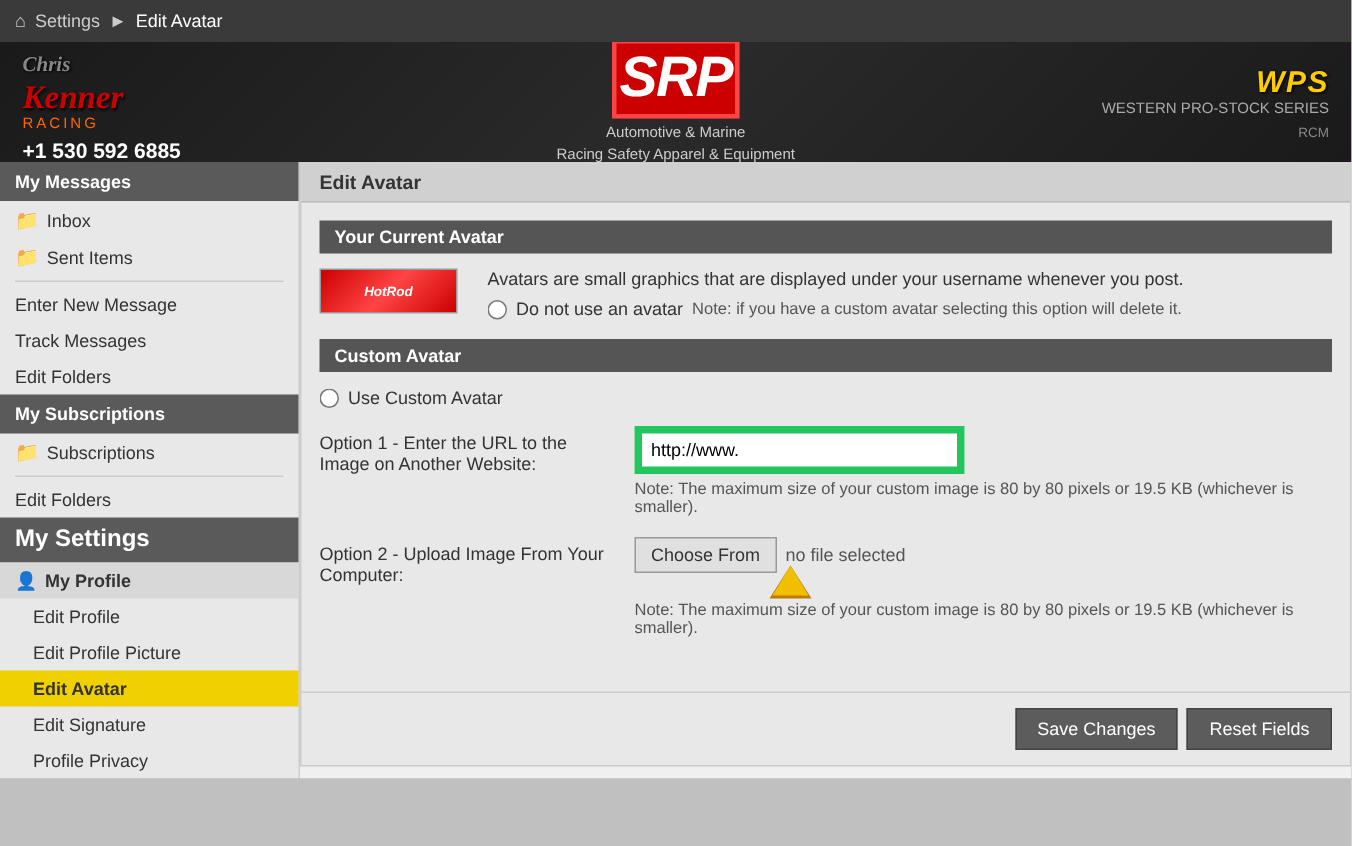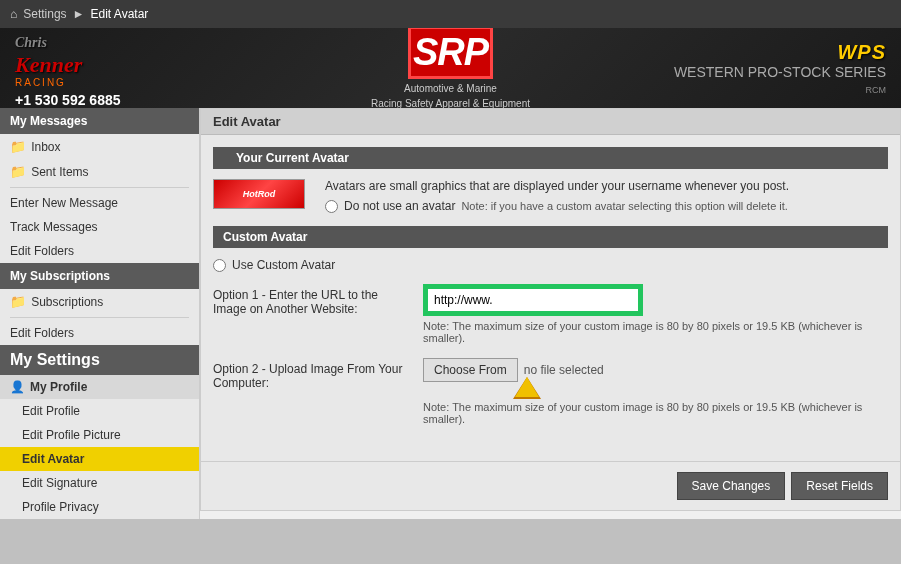--- a/index.html
+++ b/index.html
@@ -95,21 +95,21 @@
     .banner-wps {
       color: #ffcc00;
       font-size: 20px;
       font-weight: 900;
       font-style: italic;
       letter-spacing: 1px;
       text-shadow: 1px 1px 2px #000;
     }
     .banner-wps-sub {
       color: #aaa;
-      font-size: 14px;
+      font-size: 10px;
       text-align: right;
     }
     .banner-rcm {
       color: #888;
       font-size: 9px;
       margin-top: 5px;
     }
 
     
     .main-layout {
@@ -200,21 +200,21 @@
       font-weight: bold;
       border-bottom: 1px solid #bbb;
     }
     .content-body {
       padding: 12px;
     }
     .section-title {
       background: #555;
       color: #fff;
       font-weight: bold;
-      padding: 4px 23px;
+      padding: 4px 10px;
       margin-bottom: 10px;
       font-size: 12px;
     }
     .current-avatar-area {
       display: flex;
       align-items: flex-start;
       margin-bottom: 10px;
       gap: 20px;
     }
     .avatar-left {

